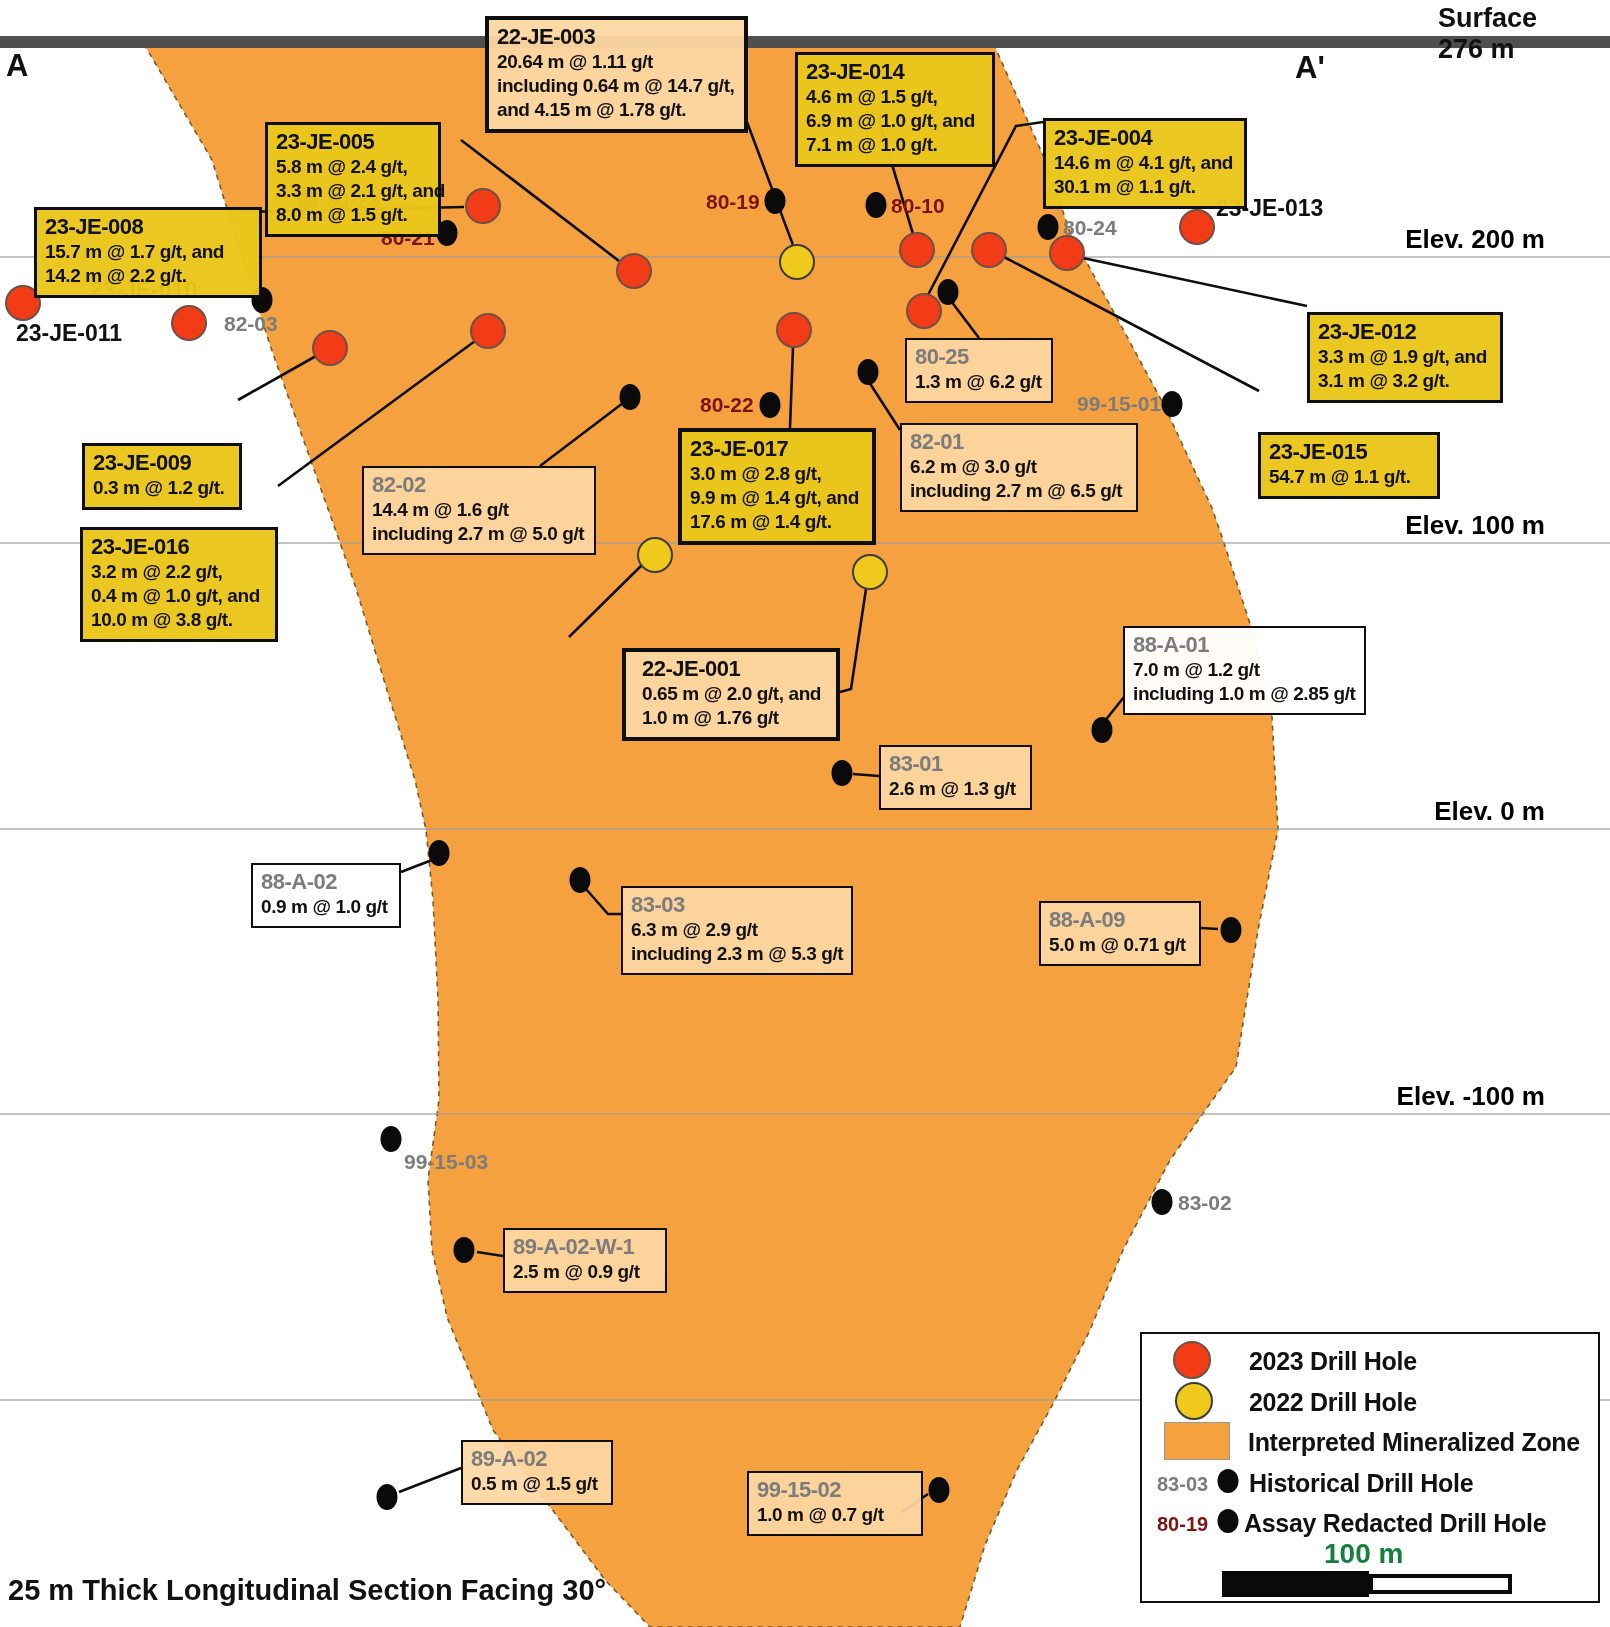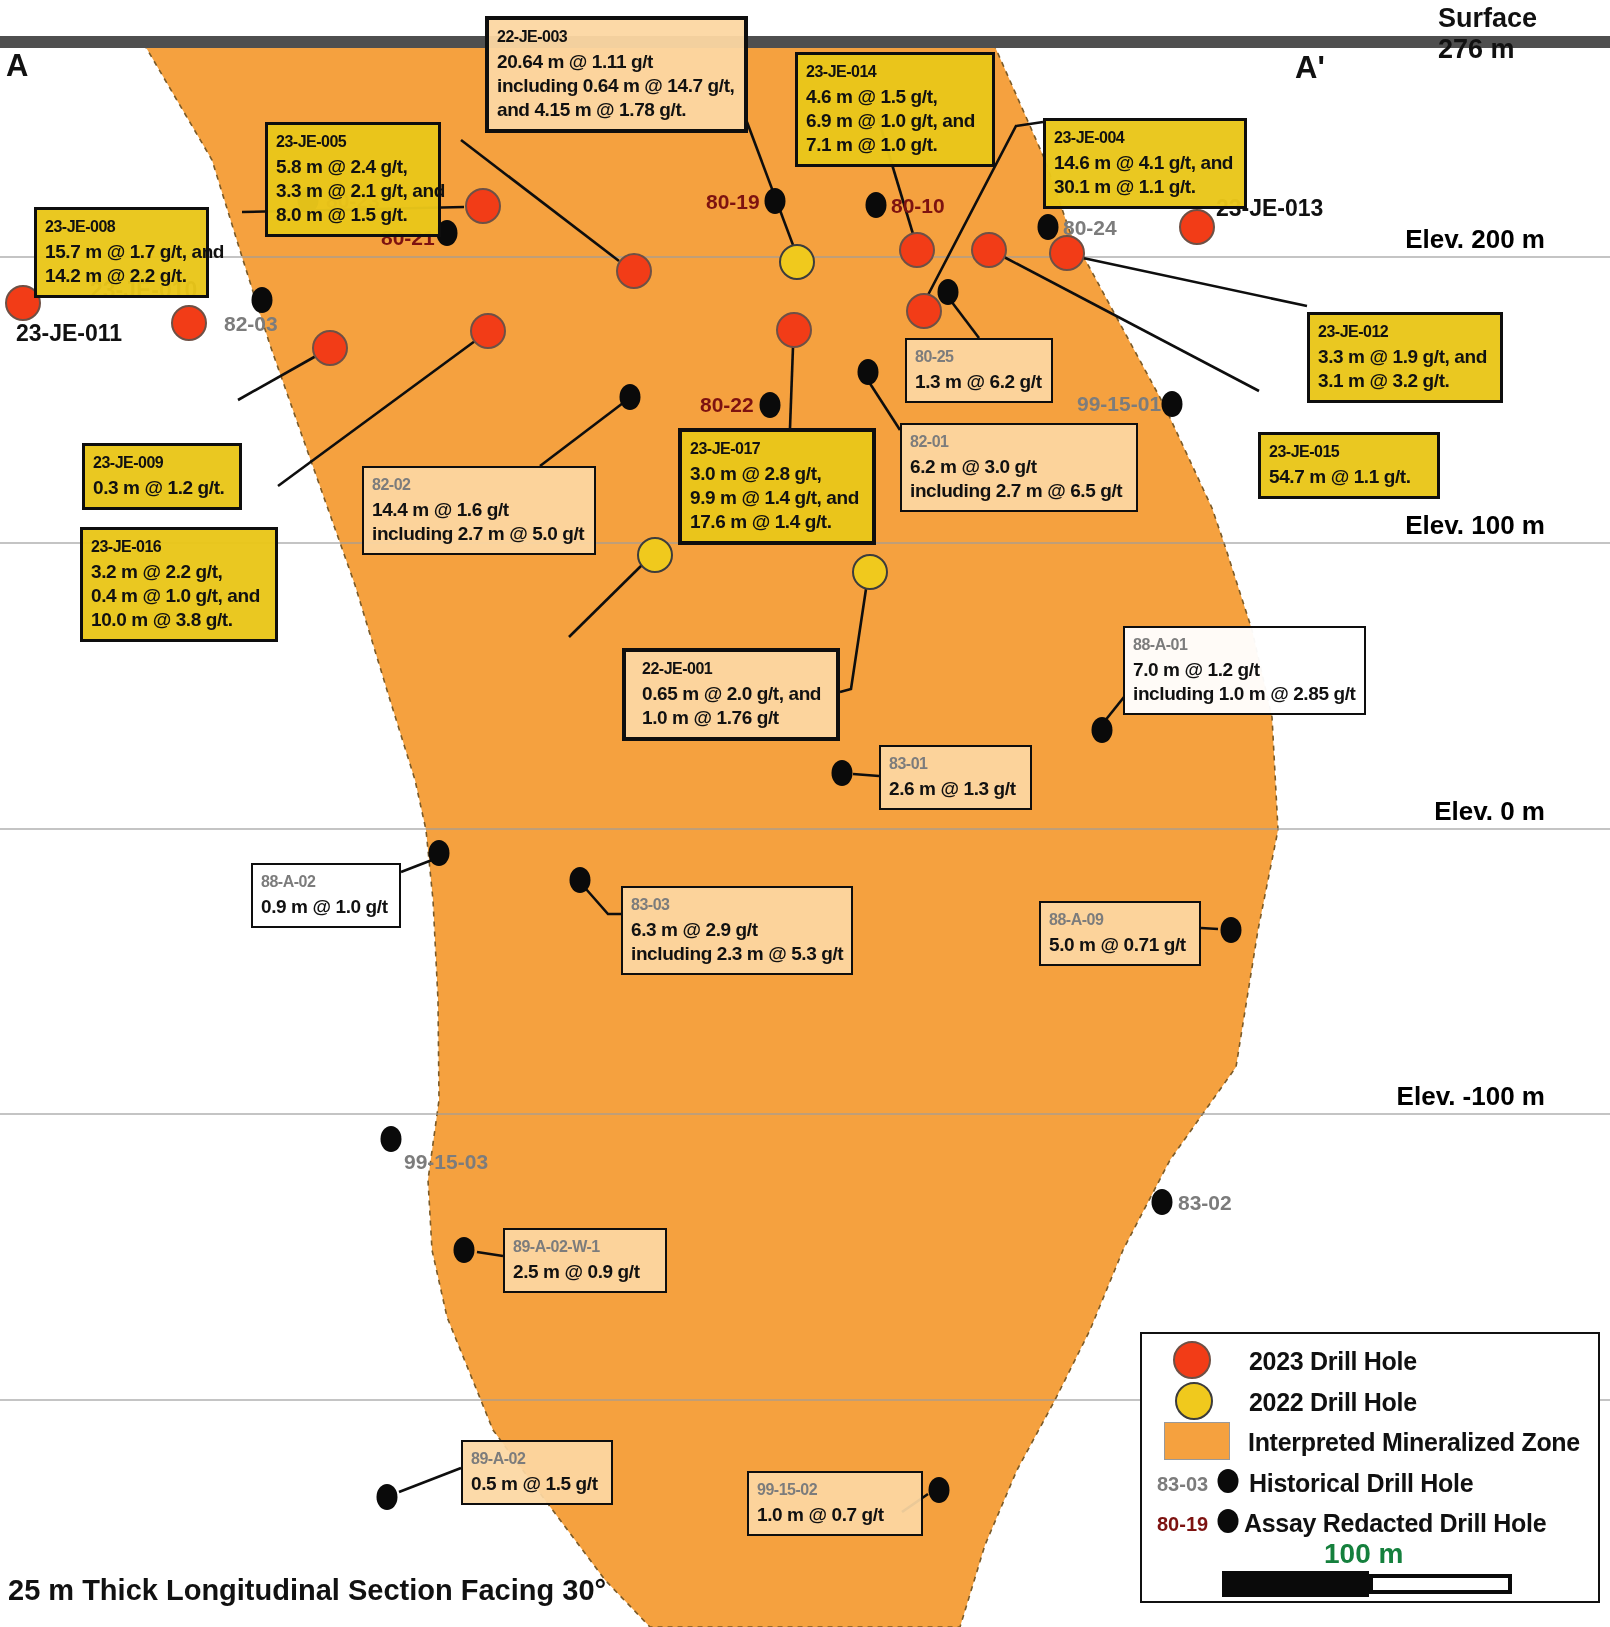--- a/index.html
+++ b/index.html
@@ -9,21 +9,21 @@
   .floating-label{position:absolute;font-weight:bold;font-size:21px;white-space:nowrap;}
   .floating-label.black{font-size:23px;color:#111;}
   .floating-label.darkred{color:#7d1210;}
   .floating-label.gray{color:#7c7c7c;}
   .marker{position:absolute;transform:translate(-50%,-50%);box-sizing:border-box;}
   .marker.m2023{width:36px;height:36px;border-radius:50%;background:#f23c17;border:2.5px solid #6e5045;}
   .marker.m2022{width:36px;height:36px;border-radius:50%;background:#f0c91d;border:2.5px solid #3c3c3c;}
   .marker.mhist{width:21px;height:26px;border-radius:50%;background:#0a0a0a;}
   .callout{position:absolute;box-sizing:border-box;white-space:nowrap;padding:3px 9px 7px 8px;
            border:2.5px solid #0e0e0e;}
-  .callout .title{font-size:16px;font-weight:bold;letter-spacing:-0.5px;line-height:27px;color:#111;}
+  .callout .title{font-size:22px;font-weight:bold;letter-spacing:-0.5px;line-height:27px;color:#111;}
   .callout .line{font-size:19px;font-weight:bold;letter-spacing:-0.4px;line-height:24px;color:#111;}
   .callout.yellow{background:rgba(233,198,26,0.97);border-width:3px;margin-top:44px;}
   .callout.yellow-strong{background:rgba(233,198,26,0.97);border-width:4.5px;}
   .callout.peach{background:rgba(252,215,162,0.93);}
   .callout.peach-strong{background:rgba(252,215,162,0.95);border-width:4.5px;}
   .callout.white{background:rgba(255,255,255,0.96);}
   .callout.gray-title .title{color:#7c7c7c;}
   .elev-label{position:absolute;font-weight:bold;font-size:26px;color:#000000;transform:translateX(-100%);white-space:nowrap;}
   .corner-label{position:absolute;font-weight:bold;font-size:31px;color:#111;}
   #surface-label{position:absolute;font-weight:bold;font-size:27px;color:#111;transform:translateX(-100%);}
@@ -146,21 +146,21 @@
     <div class="floating-label darkred" style="left: 891px; top: 194px;">80-10</div>
     <div class="floating-label darkred" style="left: 700px; top: 393px;">80-22</div>
     <div class="floating-label gray" style="left: 224px; top: 312px;">82-03</div>
     <div class="floating-label gray" style="left: 1063px; top: 216px;">80-24</div>
     <div class="floating-label gray" style="left: 1077px; top: 392px;">99-15-01</div>
     <div class="floating-label gray" style="left: 404px; top: 1150px;">99-15-03</div>
     <div class="floating-label gray" style="left: 1178px; top: 1191px;">83-02</div>
     <div class="floating-label black" style="left: 90px; top: 277px;">23-JE-010</div>
     <div class="floating-label black" style="left: 16px; top: 320px;">23-JE-011</div>
     <div class="floating-label black" style="left: 1216px; top: 195px;">23-JE-013</div>
-    <div class="callout yellow" style="left: 34px; top: 163px; width: 175px;">
+    <div class="callout yellow" style="left: 34px; top: 163px; width: 228px;">
       <div class="title">23-JE-008</div>
       <div class="line">15.7 m @ 1.7 g/t, and</div>
       <div class="line">14.2 m @ 2.2 g/t.</div>
     </div>
     <div class="callout yellow" style="left: 265px; top: 78px; width: 176px;">
       <div class="title">23-JE-005</div>
       <div class="line">5.8 m @ 2.4 g/t,</div>
       <div class="line">3.3 m @ 2.1 g/t, and</div>
       <div class="line">8.0 m @ 1.5 g/t.</div>
     </div>

